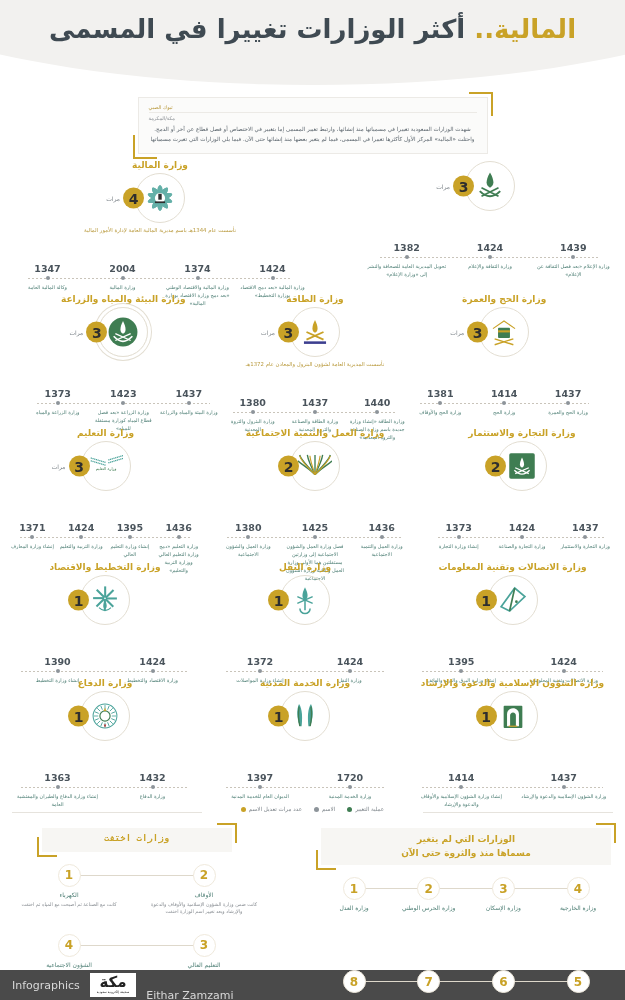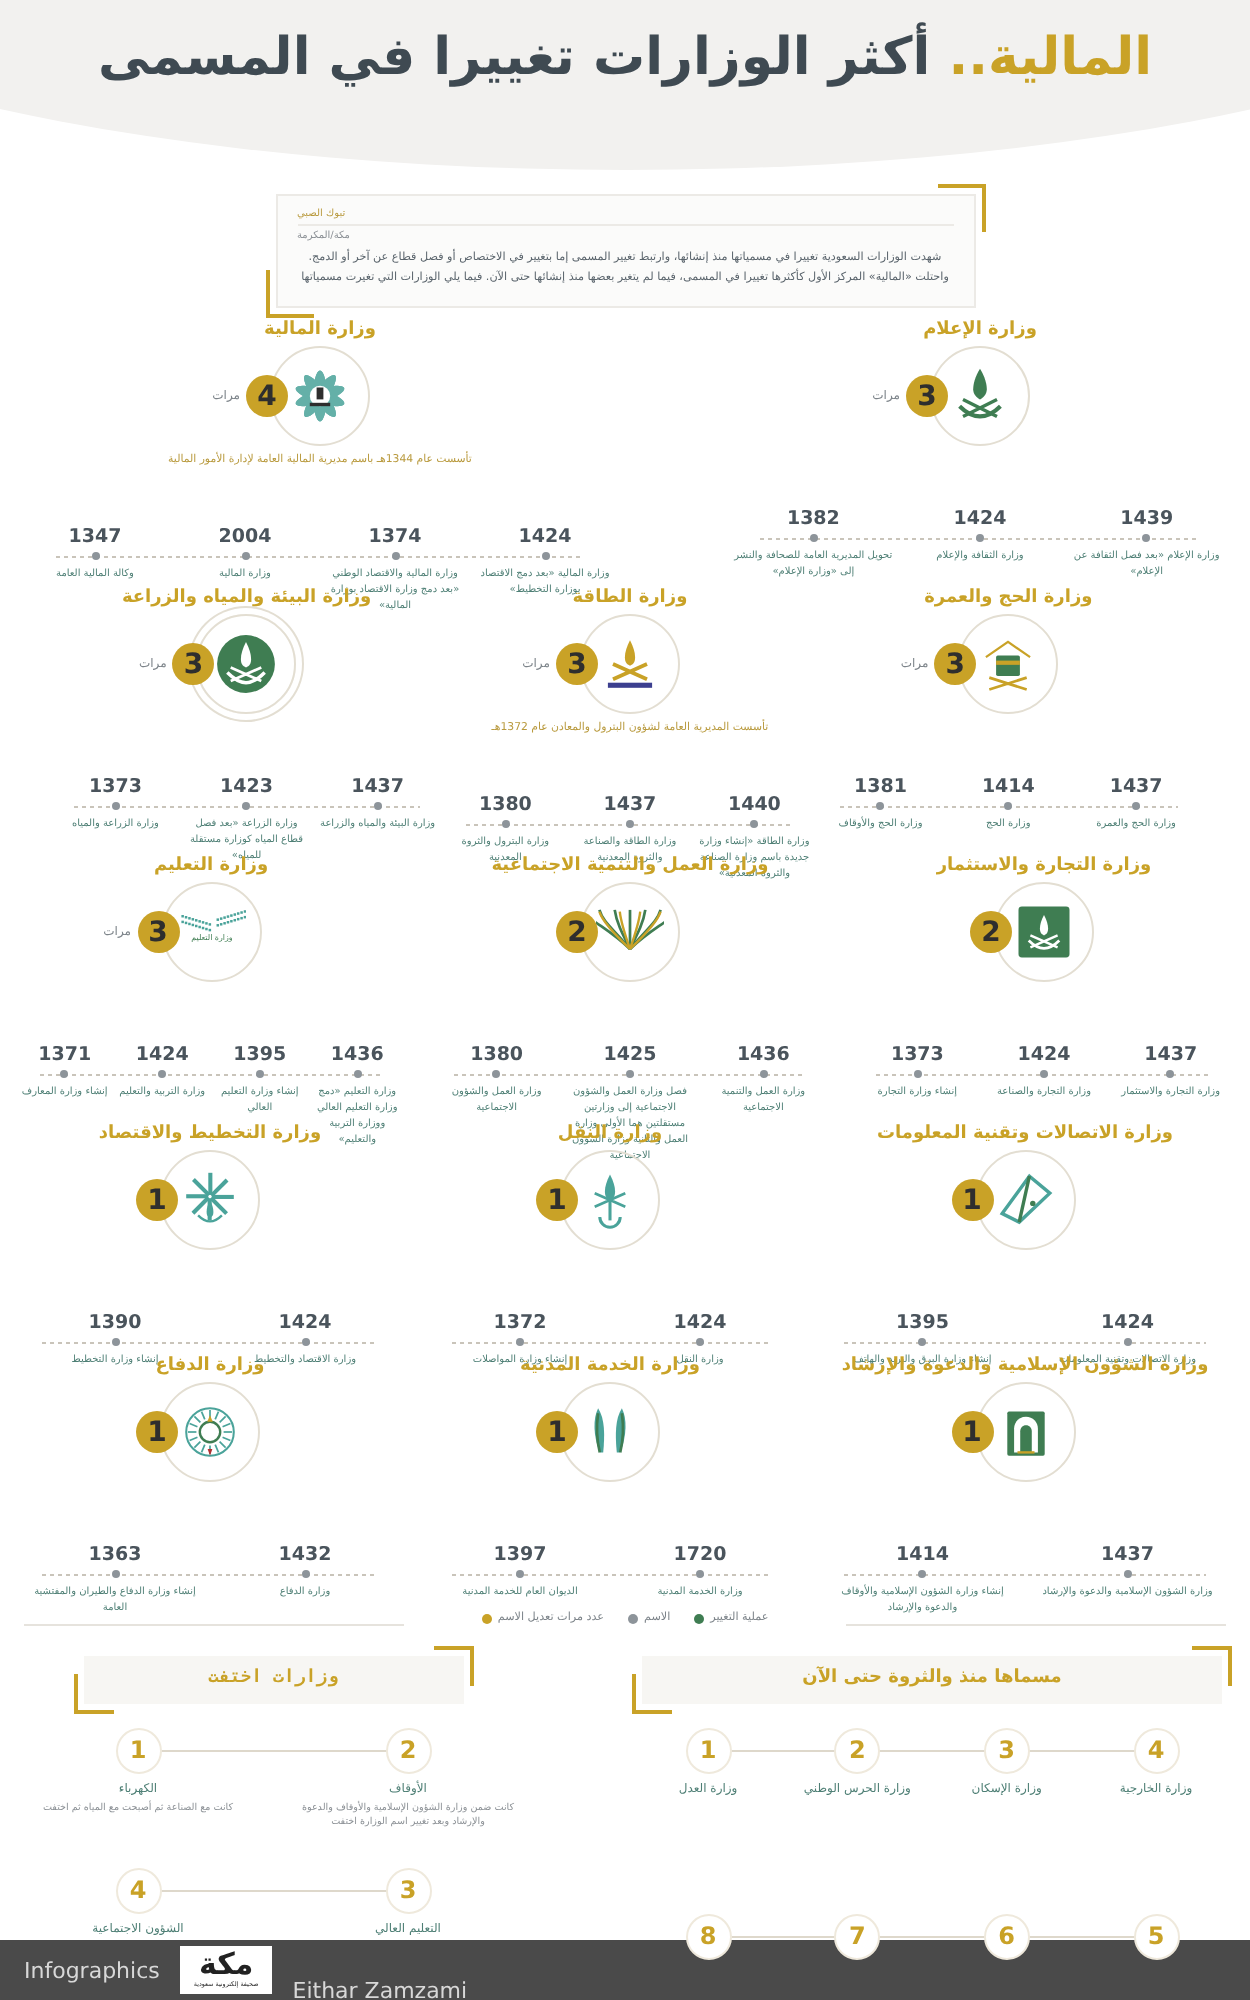--- a/index.html
+++ b/index.html
@@ -196,21 +196,20 @@
       </div>
       <div class="tl-labels">
             <div class="tl-label">وزارة المالية «بعد دمج الاقتصاد بوزارة التخطيط»</div>
             <div class="tl-label">وزارة المالية والاقتصاد الوطني «بعد دمج وزارة الاقتصاد بوزارة المالية»</div>
             <div class="tl-label">وزارة المالية</div>
             <div class="tl-label">وكالة المالية العامة</div>
           </div>
     </div>
   </div>
       <div class="cell" style="width:250px;">
-    <div class="m-title">وزارة الإعلام</div>
     <div class="emblem-wrap">
       <div class="ring">
             <svg class="emblem" viewBox="0 0 40 40">
         <path d="M20 4c3 5 4 9 4 12s-2 5-4 6c-2-1-4-3-4-6s1-7 4-12z" fill="#3f7d52"></path>
         <path d="M8 26c4 4 8 6 12 6s8-2 12-6" stroke="#3f7d52" stroke-width="2.4" fill="none"></path>
         <path d="M10 22l20 10M30 22L10 32" stroke="#3f7d52" stroke-width="2" fill="none"></path>
             </svg>
           </div>
       <div class="badge">3</div>
       <div class="badge-label">مرات</div>
@@ -817,20 +816,21 @@
     <span>الاسم</span>
   </div>
   <div class="legend-item">
     <span class="lg-dot lg-green"></span>
     <span>عملية التغيير</span>
   </div>
 </div>
 
 <div class="panel" style="right:14px;width:290px;">
   <div class="panel-head">
+    <div>الوزارات التي لم يتغير</div>
     <div>مسماها منذ والثروة حتى الآن</div>
   </div>
   <div class="branch" id="unchanged-branch">
       <div class="branch-row">
       <div class="branch-line" style="right:33px;left:33px;"></div>
       <div class="node" style="width:66px;">
         <div class="node-circle">1</div>
         <div class="node-name">وزارة العدل</div>
         </div>
         <div class="node" style="width:66px;">

